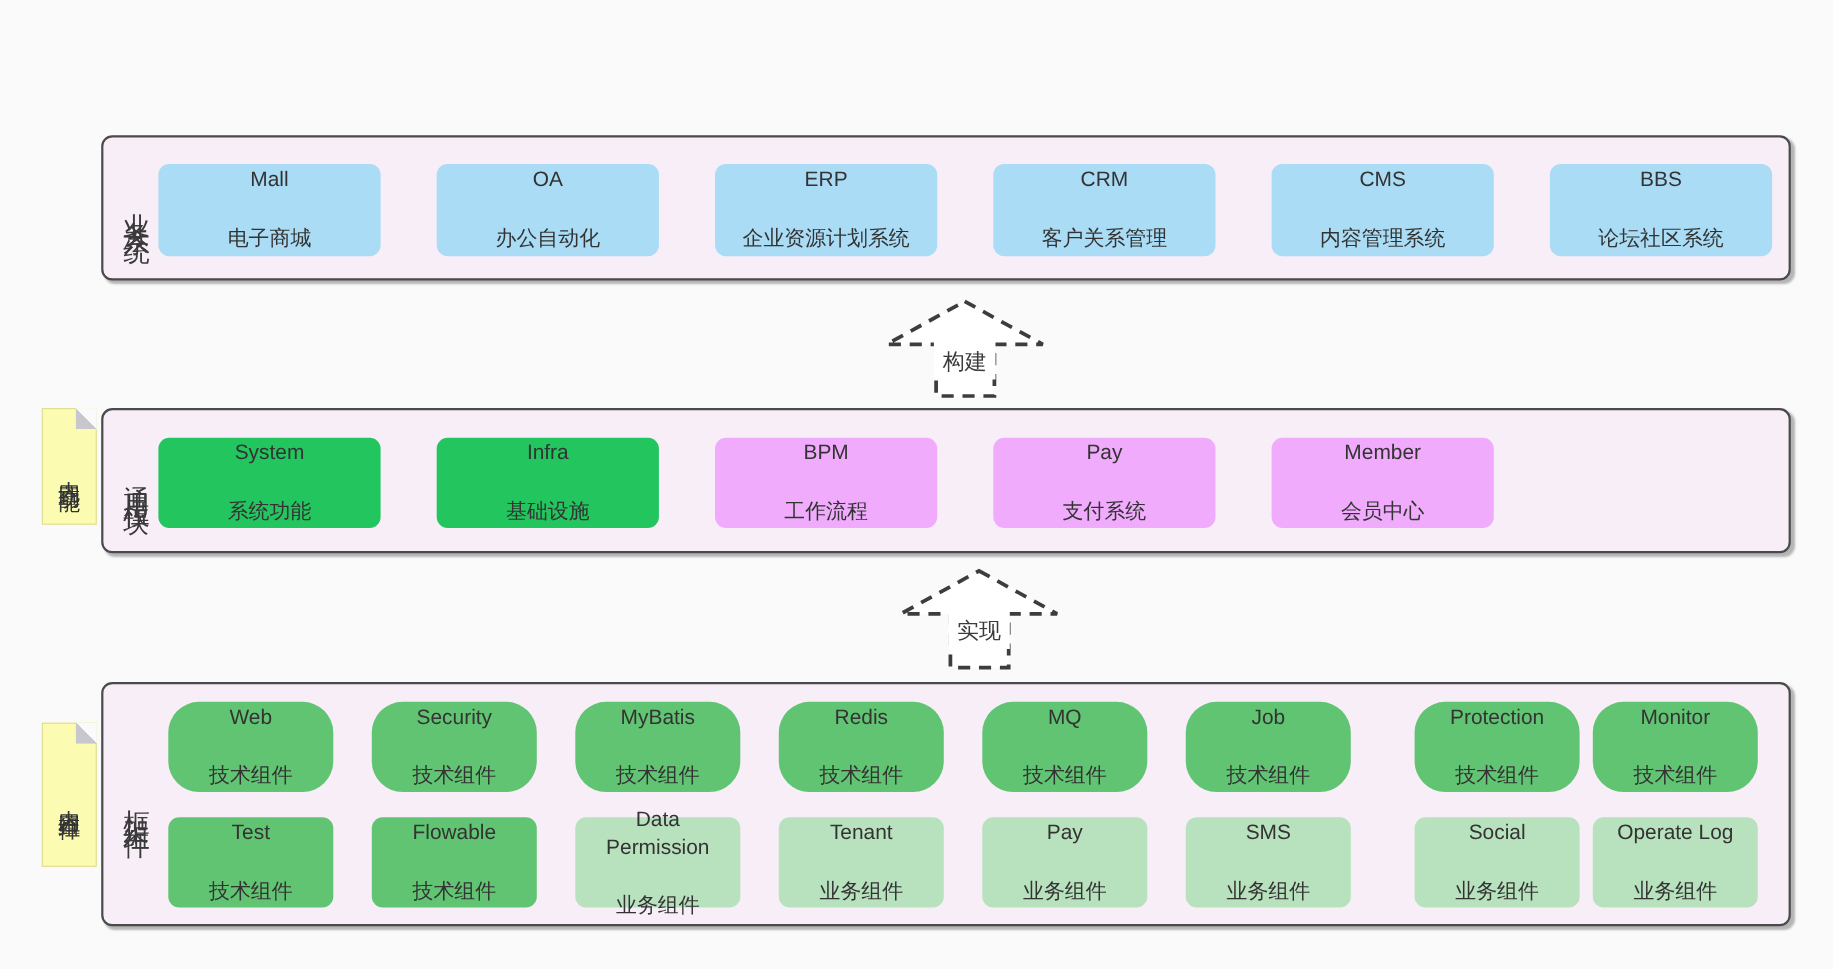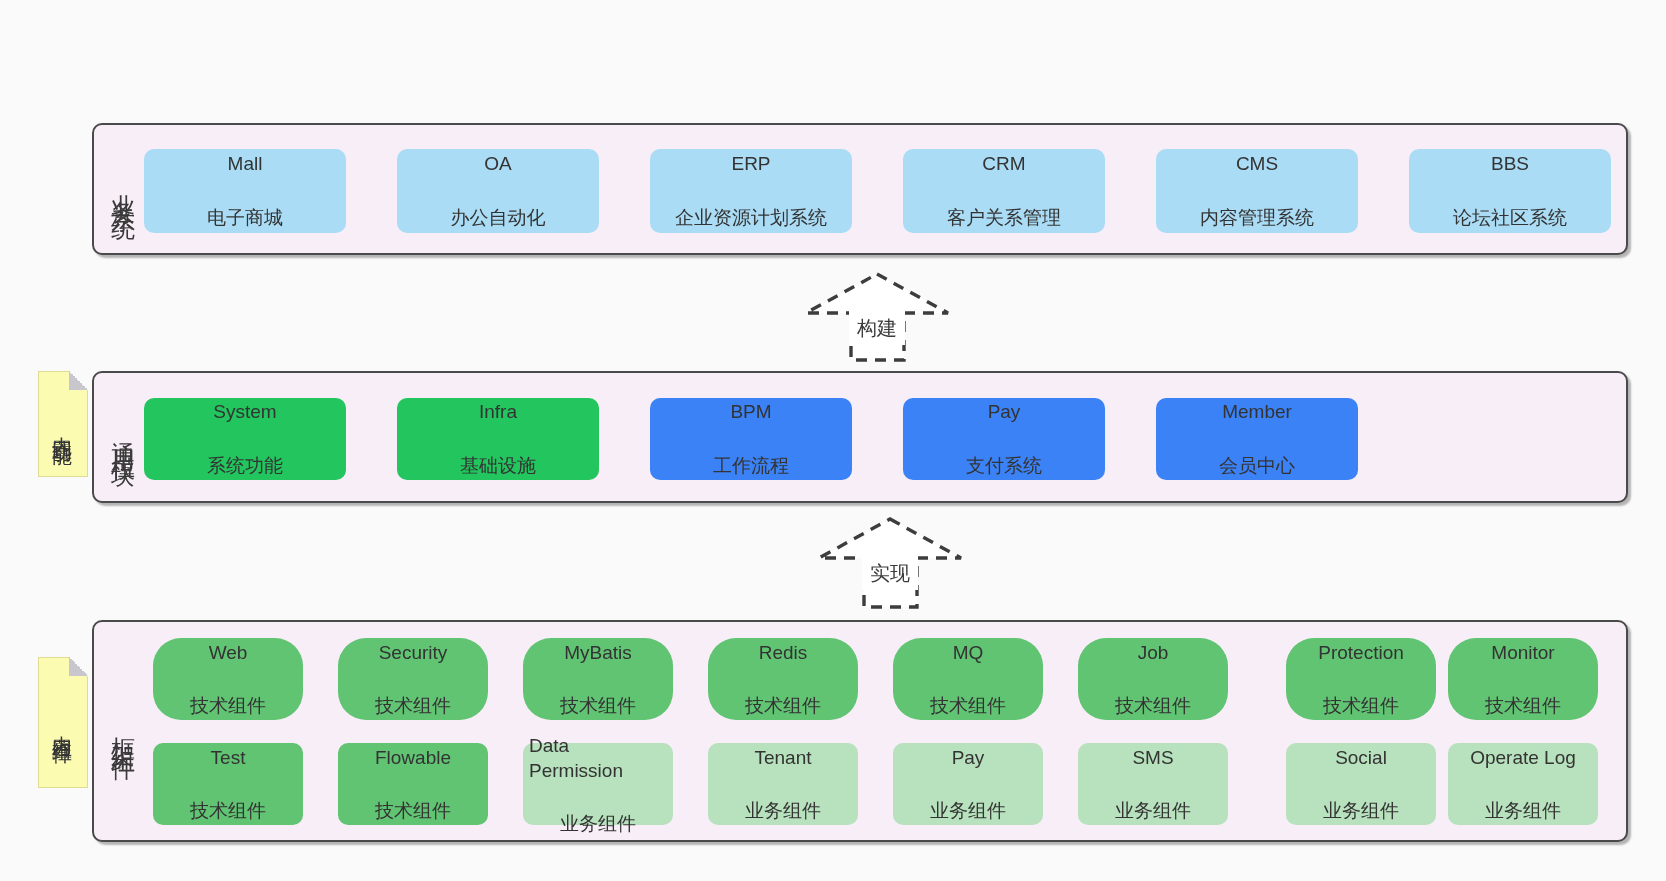--- a/index.html
+++ b/index.html
@@ -16,34 +16,34 @@
   #layer-modules{top:371px;height:132px;}
   #layer-components{top:620px;height:222px;}
   .layer-label{
     position:absolute;left:13px;top:50%;transform:translateY(-50%);
     writing-mode:vertical-rl;text-orientation:upright;
     font-size:24px;letter-spacing:7px;color:#3a3a3a;white-space:nowrap;
   }
   .box{
     position:absolute;border-radius:10px;box-sizing:border-box;
     display:flex;flex-direction:column;align-items:center;justify-content:center;
-    text-align:left;font-size:19px;line-height:26px;color:#333;padding:4px 6px;gap:28px;
+    text-align:center;font-size:19px;line-height:26px;color:#333;padding:4px 6px;gap:28px;
   }
   #layer-business .box{top:24px;height:84px;width:202px;}
   #layer-modules .box{top:25px;height:82px;width:202px;}
   #layer-components .box{width:150px;height:82px;line-height:25px;}
   #layer-components .row1{top:16px;border-radius:28px;}
   #layer-components .row2{top:121px;}
   
   .c1{left:50px}.c2{left:303px}.c3{left:556px}.c4{left:809px}.c5{left:1062px}.c6{left:1315px}
   .d1{left:59px}.d2{left:244px}.d3{left:429px}.d4{left:614px}.d5{left:799px}.d6{left:984px}.d7{left:1192px}.d8{left:1354px}
   
   .blue{background:#aadcf5;}
   .red{background:#22c55e;}
-  .pink{background:#3b82f6;}
+  .pink{background:#f0abfc;}
   .green{background:#61c473;}
   .lgreen{background:#b7e2bd;}
   
   .note{
     position:absolute;left:38px;width:50px;box-sizing:border-box;
     background:#fbfcb2;border:1px solid #dedc92;
   }
   #note-modules{top:371px;height:106px;}
   #note-components{top:657px;height:131px;}
   .note-text{

